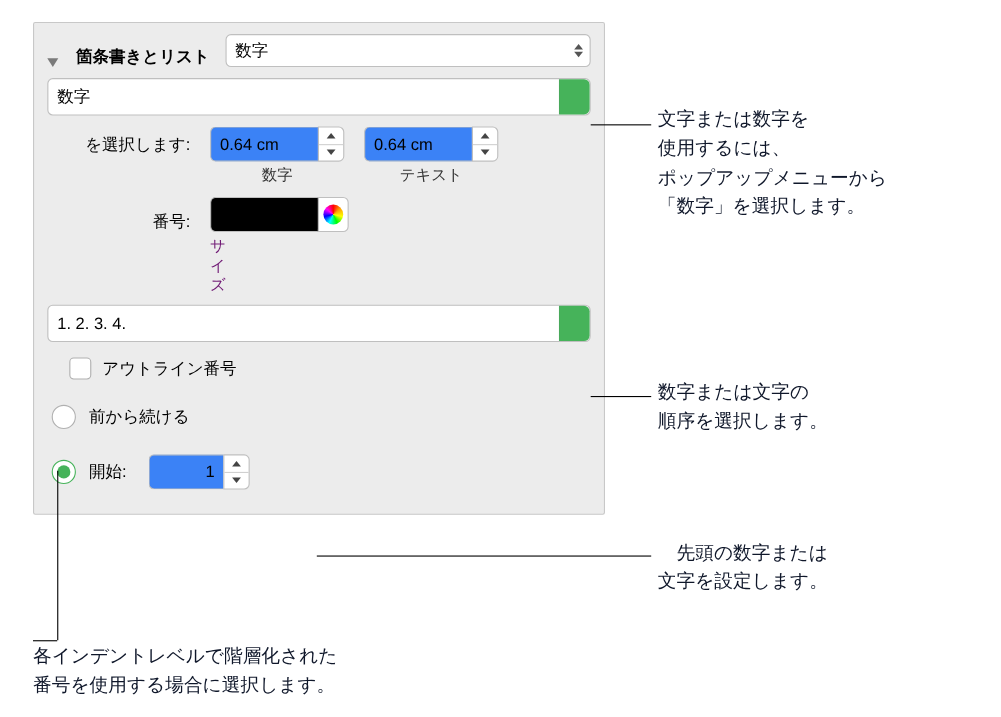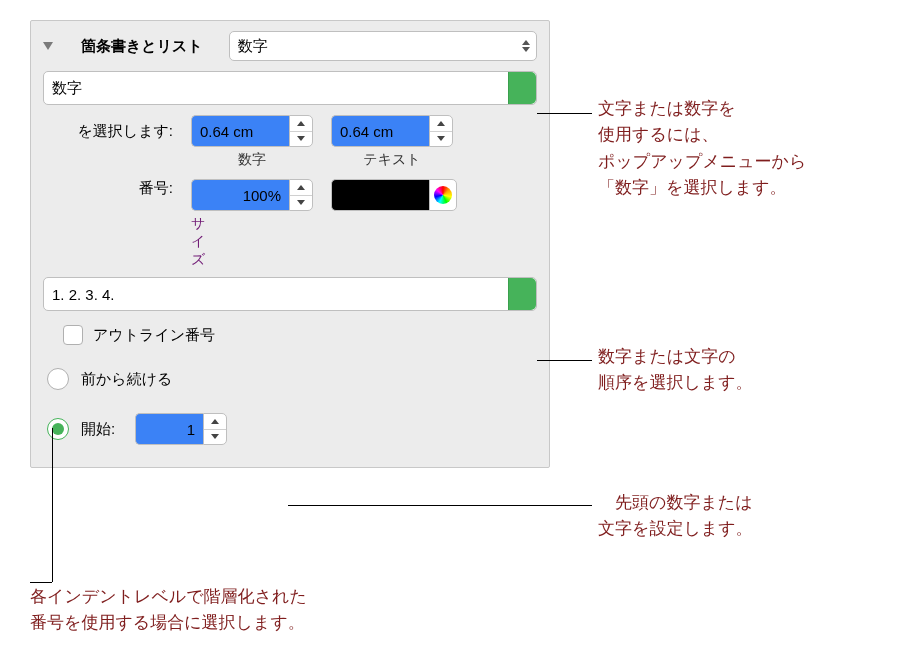--- a/index.html
+++ b/index.html
@@ -17,22 +17,22 @@
       left: 30px;
       top: 20px;
       width: 520px;
       background: #ececec;
       border: 1px solid #c8c8c8;
       border-radius: 2px;
       padding: 10px 12px 14px 12px;
     }
     .header-row {
       display: flex;
-      align-items: center;
-      gap: 26px;
+      align-items: flex-end;
+      gap: 14px;
       margin-bottom: 10px;
     }
     .disclosure {
       width: 0; height: 0;
       border-left: 5px solid transparent;
       border-right: 5px solid transparent;
       border-top: 8px solid #7a7a7a;
       margin-right: 2px;
     }
     .header-label {
@@ -155,21 +155,21 @@
       padding-left: 118px;
     }
     .sublabel {
       font-size: 14px;
       color: #333;
       width: 122px;
       text-align: center;
     }
     .number-row {
       display: flex;
-      align-items: flex-start;
+      align-items: flex-end;
       gap: 18px;
       margin-top: 10px;
       padding-left: 30px;
     }
     .color-field {
       display: flex;
       align-items: stretch;
       height: 32px;
     }
     .swatch {
@@ -230,21 +230,21 @@
     .radio.selected { border-color: #46b35a; }
     .radio .dot {
       width: 12px; height: 12px;
       background: #46b35a;
       border-radius: 50%;
     }
     .callout {
       position: absolute;
       font-size: 17px;
       line-height: 1.55;
-      color: #7f1d1d;
+      color: #0f172a;
     }
     .callout-line {
       position: absolute;
       height: 1px;
       background: #000;
     }
     .callout-vline {
       position: absolute;
       width: 1px;
       background: #000;
@@ -304,31 +304,20 @@
       </div>
     </div>
     <div class="sublabel-row">
       <div class="sublabel">数字</div>
       <div class="sublabel">テキスト</div>
     </div>
   </div>
 
   <div class="number-row">
     <div class="field-label">番号:</div>
-    <div class="number-field">
-      <input class="nf-input right" value="100%" style="">
-      <div class="stepper">
-        <div class="sbtn">
-            <div class="up"></div>
-          </div>
-        <div class="sbtn">
-            <div class="dn"></div>
-          </div>
-      </div>
-    </div>
     <div class="color-field">
       <div class="swatch"></div>
       <div class="color-picker">
         <div class="color-wheel"></div>
       </div>
     </div>
   </div>
   <div class="number-sub">サイズ</div>
 
   <div class="row-wide" style="">

